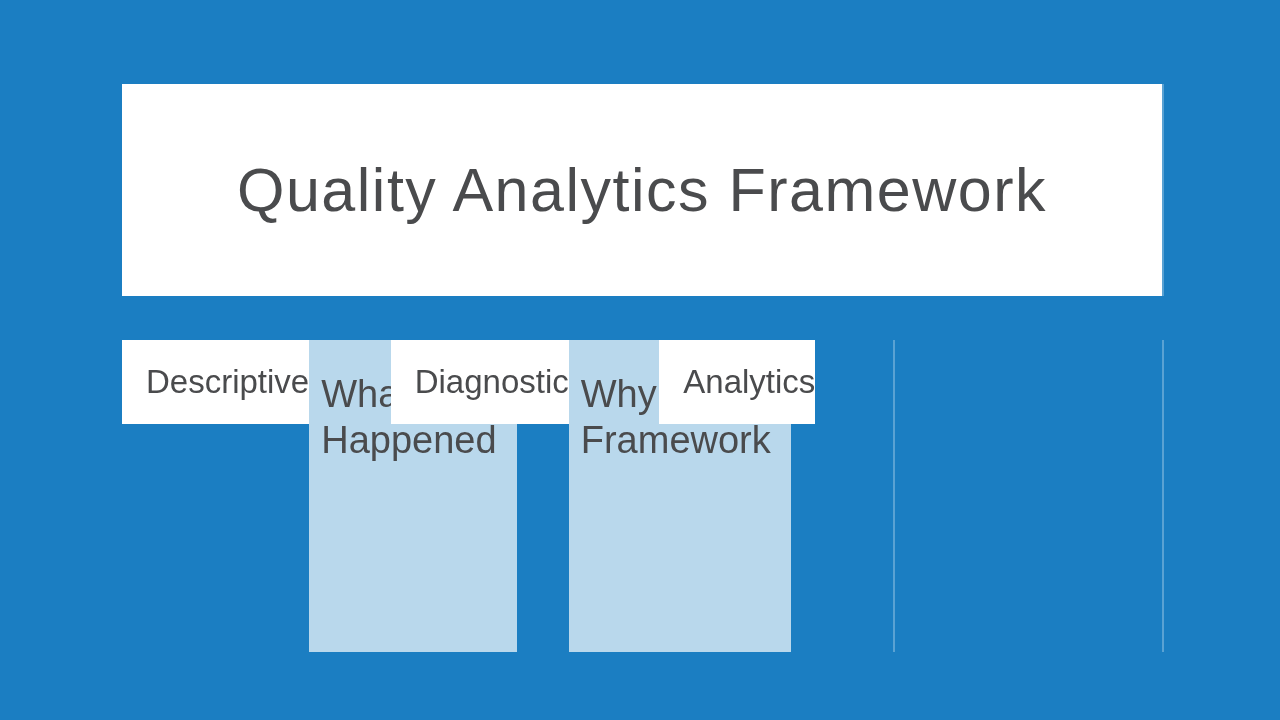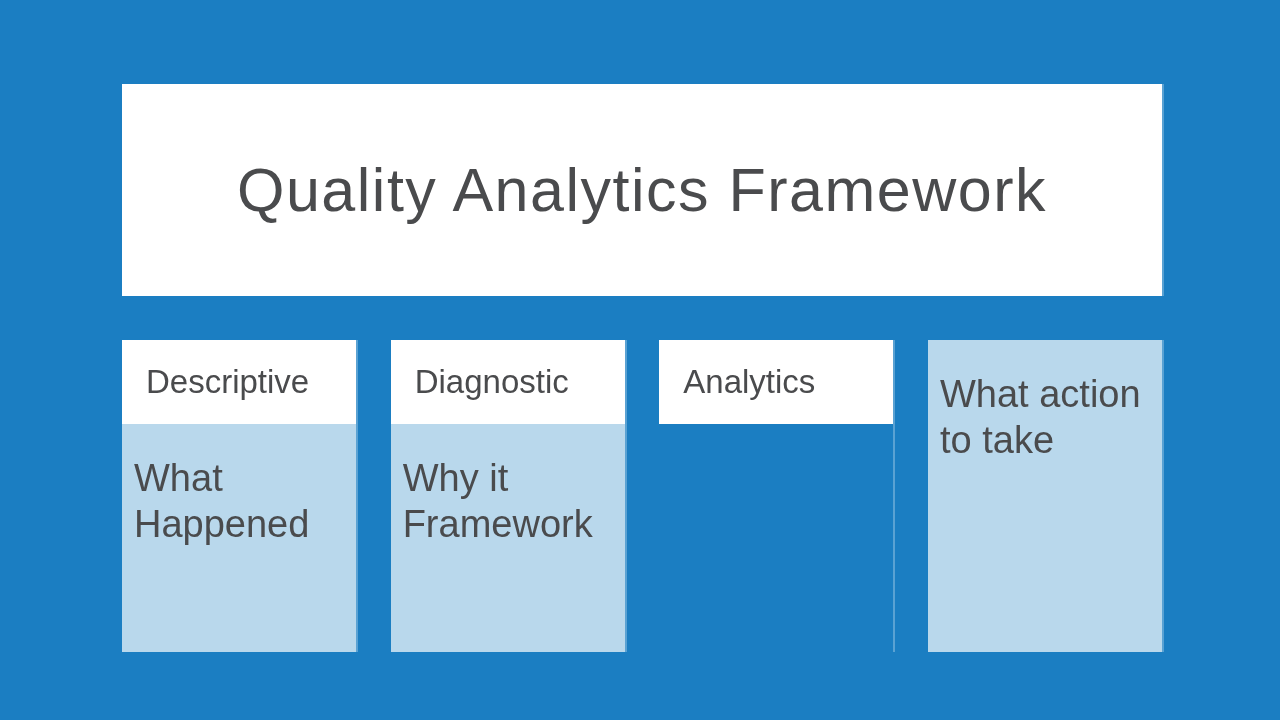--- a/index.html
+++ b/index.html
@@ -39,21 +39,21 @@
     top: 340px;
     width: 1040px;
     height: 312px;
     display: flex;
     justify-content: space-between;
   }
   .card {
     width: 234px;
     height: 312px;
     display: flex;
-    flex-direction: column;
+    flex-direction: row;
     box-shadow: 2px 0 0 rgba(255,255,255,0.28);
   }
   .card-header {
     height: 84px;
     background: var(--card-header, #ffffff);
     display: flex;
     align-items: center;
     padding-left: 24px;
     box-sizing: border-box;
     color: var(--text, #4a4b4d);
@@ -93,18 +93,16 @@
       <div class="card-header">Diagnostic</div>
       <div class="card-body">Why it
 Framework</div>
     </div>
 
     <div class="card">
       <div class="card-header">Analytics</div>
     </div>
 
     <div class="card">
-      <div class="card-body">What action
-to take</div>
     </div>
 
   </div>
 </div>
 
 </body></html>

